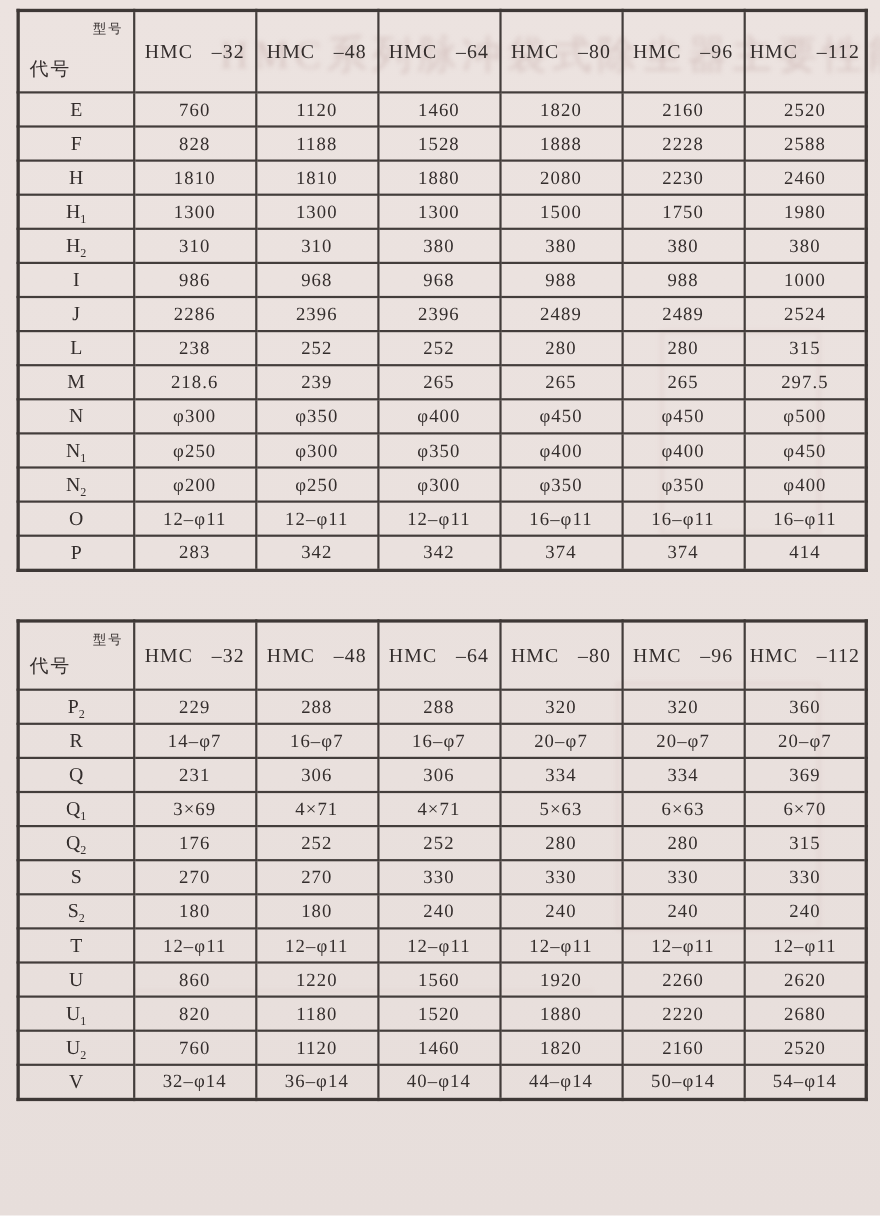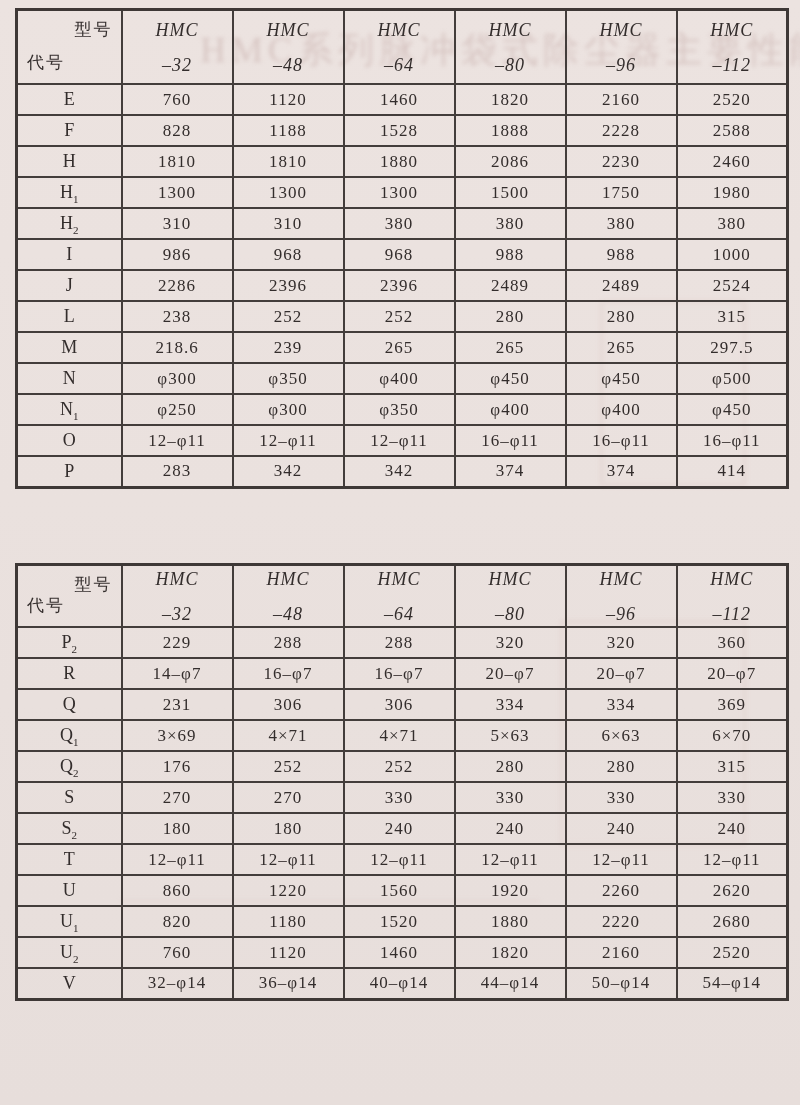--- a/index.html
+++ b/index.html
@@ -30,29 +30,29 @@
   table.spec th,table.spec td{
     border:2px solid #433d3b;padding:0;text-align:center;vertical-align:middle;
     font-weight:normal;font-size:17px;letter-spacing:1px;
     background:transparent;overflow:hidden;
   }
   col.c-label{width:105px;}
   col.c-data{width:111px;}
 
   tr.hdr-row-t1 th{height:72px;}
   tr.hdr-row-t2 th{height:60px;}
-  .hdr-col{display:flex;flex-direction:column;align-items:center;justify-content:center;gap:17px;font-style:italic;}
+  .hdr-col{display:flex;flex-direction:row;align-items:center;justify-content:center;gap:17px;}
   .hdr-col .l1,.hdr-col .l2{font-size:18px;letter-spacing:1px;line-height:1;}
 
   th.corner{position:relative;
     background-image:linear-gradient(to bottom right,
       transparent calc(50% - 1.4px),#4a4240 calc(50% - .3px),
       #4a4240 calc(50% + .3px),transparent calc(50% + 1.4px));
   }
-  .corner-top{position:absolute;top:7px;right:8px;font-size:17px;letter-spacing:2px;margin-left:41px;}
+  .corner-top{position:absolute;top:7px;right:8px;font-size:12px;letter-spacing:2px;margin-left:41px;}
   .corner-bottom{position:absolute;bottom:9px;left:9px;font-size:17px;letter-spacing:2px;}
 
   tbody tr{height:31px;}
   tbody th.rlabel{font-size:18px;letter-spacing:0;}
   tbody th.rlabel sub{font-size:11px;line-height:0;}
   td.val{font-size:17px;}
 </style>
 </head>
 <body>
 
@@ -142,21 +142,21 @@
           <td class="val">1888</td>
           <td class="val">2228</td>
           <td class="val">2588</td>
         </tr>
 
         <tr>
           <th class="rlabel"><span>H</span><sub></sub></th>
           <td class="val">1810</td>
           <td class="val">1810</td>
           <td class="val">1880</td>
-          <td class="val">2086</td>
+          <td class="val">2080</td>
           <td class="val">2230</td>
           <td class="val">2460</td>
         </tr>
 
         <tr>
           <th class="rlabel"><span>H</span><sub>1</sub></th>
           <td class="val">1300</td>
           <td class="val">1300</td>
           <td class="val">1300</td>
           <td class="val">1500</td>
@@ -228,20 +228,29 @@
         <tr>
           <th class="rlabel"><span>N</span><sub>1</sub></th>
           <td class="val">φ250</td>
           <td class="val">φ300</td>
           <td class="val">φ350</td>
           <td class="val">φ400</td>
           <td class="val">φ400</td>
           <td class="val">φ450</td>
         </tr>
 
+        <tr>
+          <th class="rlabel"><span>N</span><sub>2</sub></th>
+          <td class="val">φ200</td>
+          <td class="val">φ250</td>
+          <td class="val">φ300</td>
+          <td class="val">φ350</td>
+          <td class="val">φ350</td>
+          <td class="val">φ400</td>
+        </tr>
 
         <tr>
           <th class="rlabel"><span>O</span><sub></sub></th>
           <td class="val">12–φ11</td>
           <td class="val">12–φ11</td>
           <td class="val">12–φ11</td>
           <td class="val">16–φ11</td>
           <td class="val">16–φ11</td>
           <td class="val">16–φ11</td>
         </tr>

